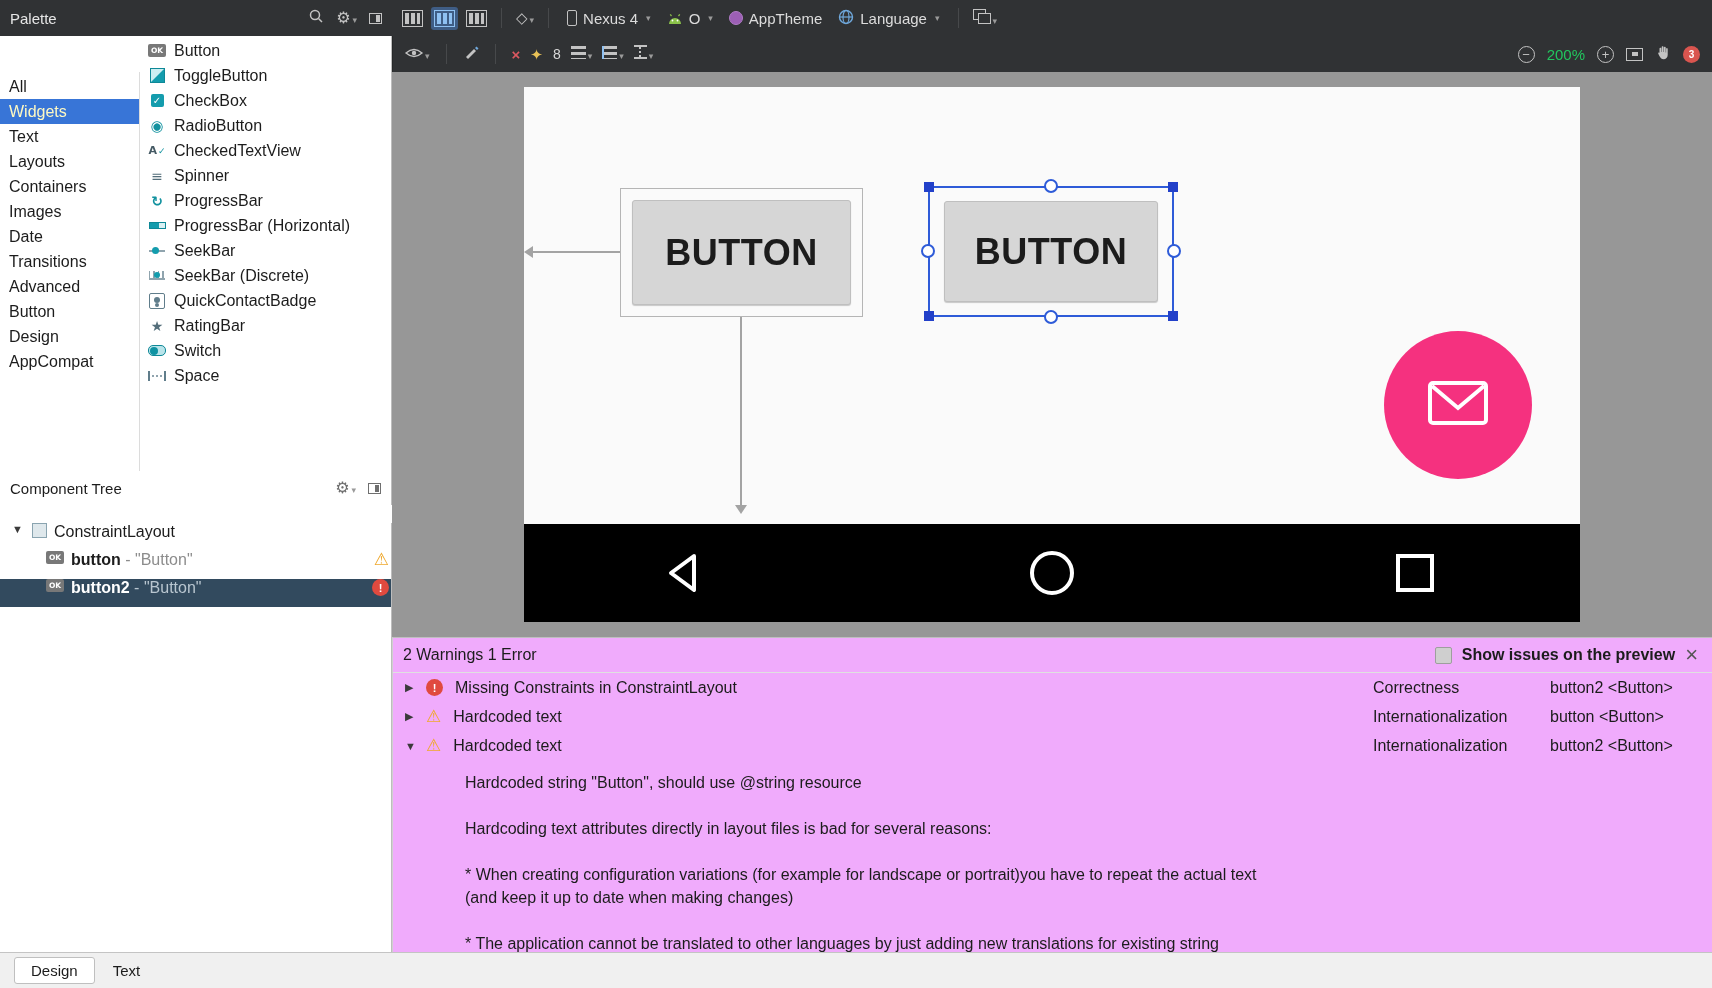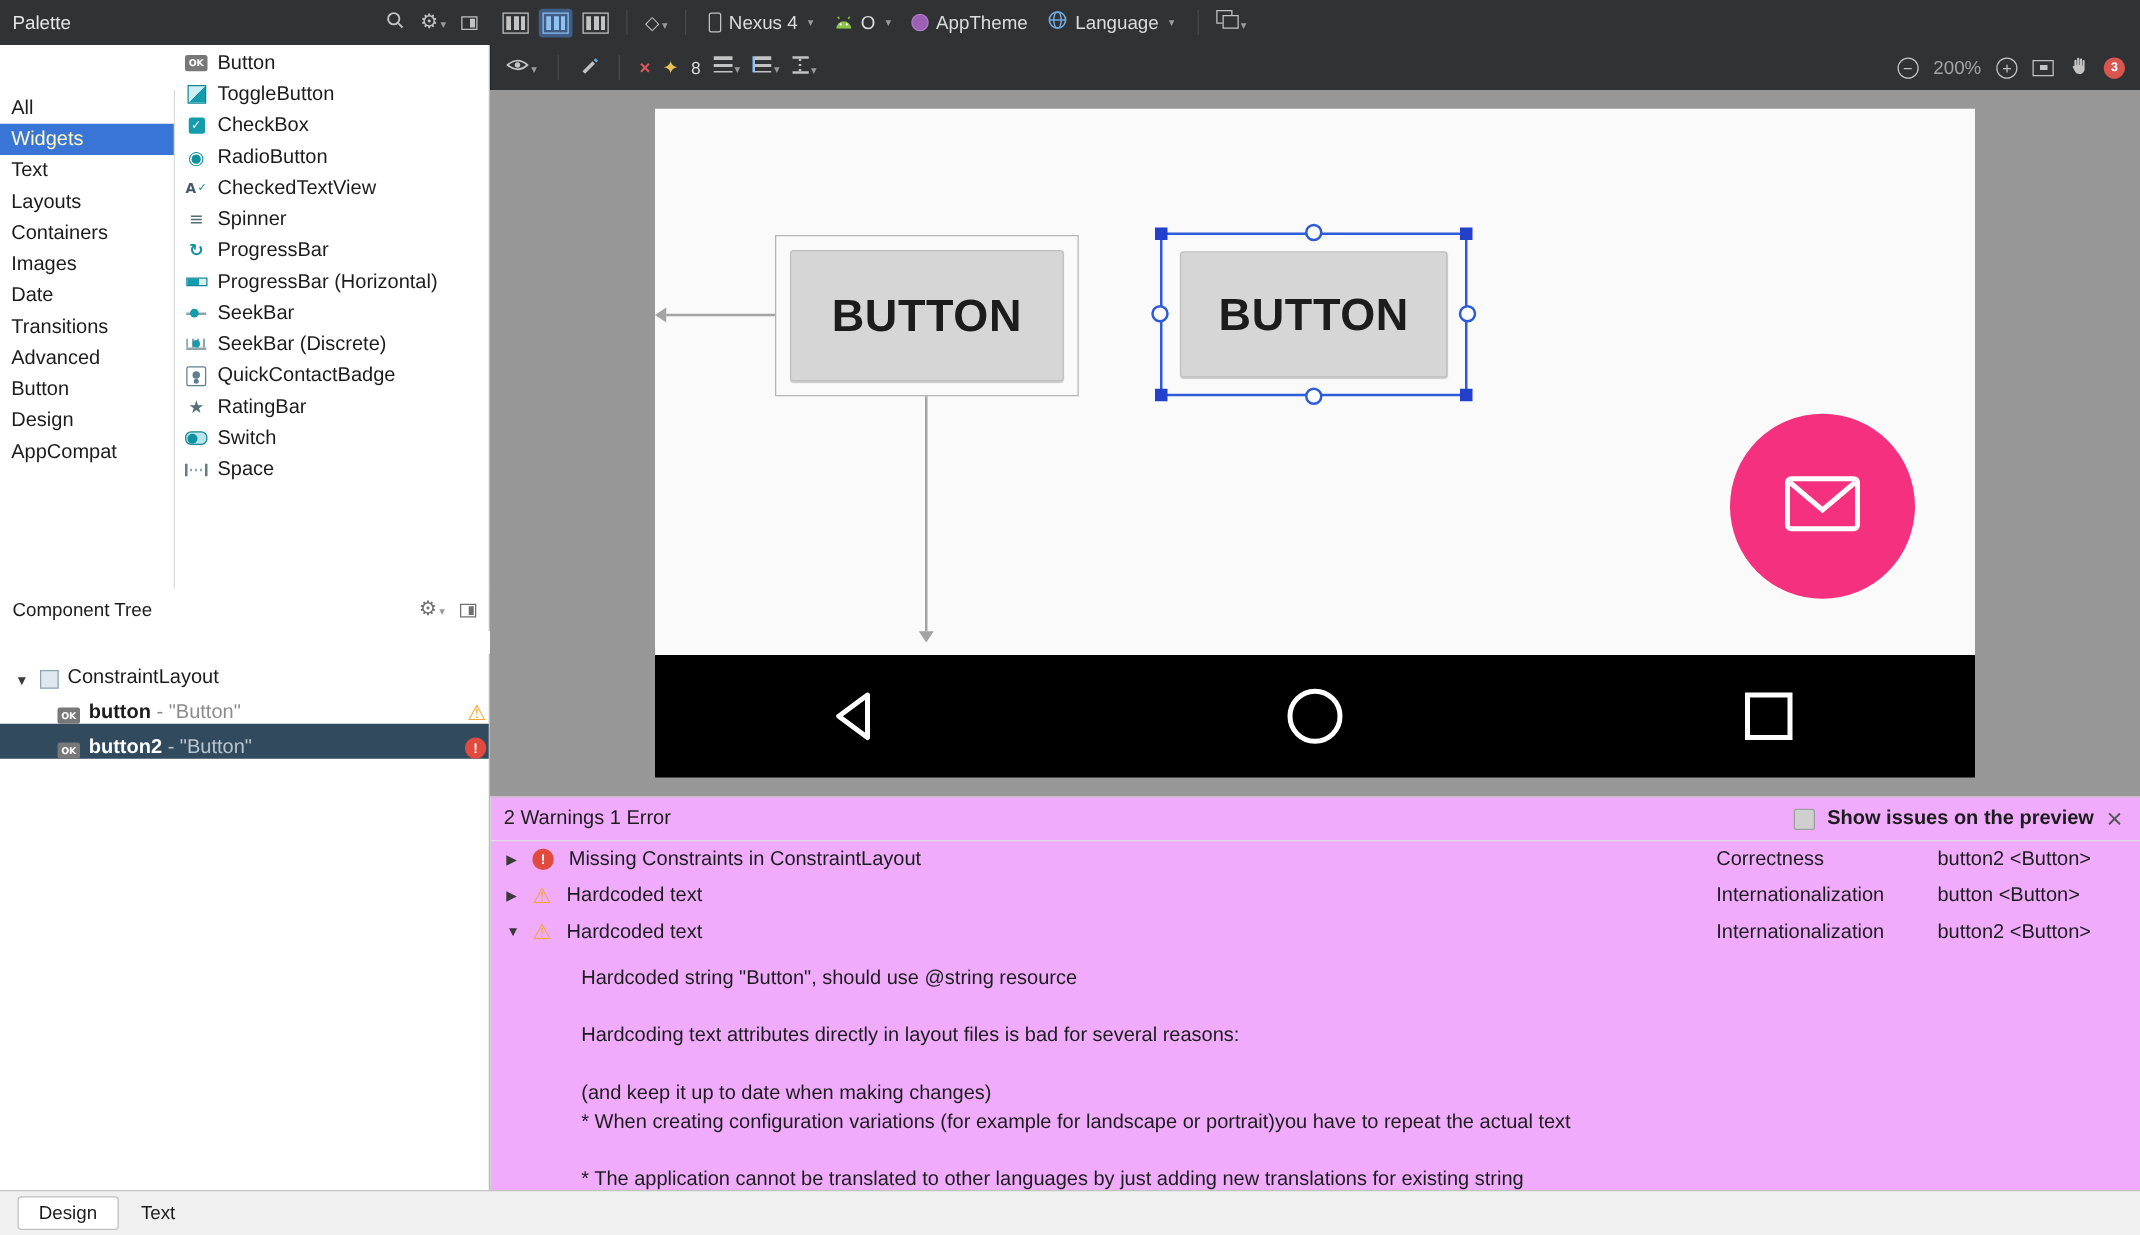--- a/index.html
+++ b/index.html
@@ -39,21 +39,21 @@
   .clearc{color:#db5860;font-weight:700;font-size:15px;line-height:1;}
   .clearc::before{content:"×";}
   .infer{color:#e9c257;font-size:15px;line-height:1;}
   .infer::before{content:"✦";}
   .margin-num{color:#d8d8d8;font-size:14px;}
   .bar-icon{width:15px;height:13px;display:inline-block;background:repeating-linear-gradient(#c3c3c3 0 3px,transparent 3px 6px);}
   .align-icon{width:15px;height:13px;display:inline-block;border-left:2px solid #8fc1f2;background:repeating-linear-gradient(#c3c3c3 0 3px,transparent 3px 6px);}
   .guide-icon{width:13px;height:14px;display:inline-block;border-top:2px solid #c3c3c3;border-bottom:2px solid #c3c3c3;background:repeating-linear-gradient(0deg,#c3c3c3 0 2px,transparent 2px 4px) center/2px 100% no-repeat;}
   .dt-right{margin-left:auto;display:flex;align-items:center;gap:12px;}
   .zoom-circle{width:17px;height:17px;border:1.5px solid #c3c3c3;border-radius:50%;display:inline-flex;align-items:center;justify-content:center;color:#c3c3c3;font-size:13px;line-height:1;}
-  .zoom-label{color:#a3a3a3;font-size:15px;}
+  .zoom-label{color:#22c55e;font-size:15px;}
   .fit-icon{width:17px;height:13px;border:1.5px solid #c3c3c3;display:inline-flex;align-items:center;justify-content:center;}
   .fit-icon::after{content:"";width:6px;height:4px;background:#c3c3c3;}
   .err-badge{width:17px;height:17px;border-radius:50%;background:#d9554f;color:#fff;font-size:10px;font-weight:700;display:inline-flex;align-items:center;justify-content:center;}
 
   
   .palette-panel{position:absolute;left:0;top:36px;width:392px;height:439px;background:#fff;display:flex;border-right:1px solid #bdbdbd;}
   .pal-cats{width:140px;border-right:1px solid #dcdcdc;padding-top:2px;margin-top:36px;}
   .cat{height:25px;display:flex;align-items:center;padding:0 9px;cursor:default;}
   .cat.selected{background:#3875d7;color:#fef9c3;}
   .pal-widgets{flex:1;padding-top:2px;}
@@ -90,21 +90,21 @@
   
   .splitter{position:absolute;left:0;top:475px;width:392px;height:14px;background:#fff;display:flex;align-items:center;justify-content:center;border-right:1px solid #bdbdbd;}
   .splitter::before{content:"";width:34px;height:5px;background:repeating-linear-gradient(90deg,#b5b5b5 0 2px,transparent 2px 5px);}
   .ct-header{position:absolute;left:0;top:471px;width:392px;height:34px;background:#fff;display:flex;align-items:center;padding:0 10px;border-right:1px solid #bdbdbd;}
   .ct-header .gear{color:#6f6f6f;}
   .ct-header .dockicon{border-color:#6f6f6f;}
   .ct-header .dockicon::after{background:#6f6f6f;}
   .ct-title{font-size:15px;}
   .ct-hicons{margin-left:auto;display:flex;align-items:center;gap:12px;}
   .ct-body{position:absolute;left:0;top:523px;width:392px;height:429px;background:#fff;border-right:1px solid #bdbdbd;}
-  .ct-row{height:28px;display:flex;align-items:flex-end;gap:7px;padding:0 2px 0 12px;cursor:default;}
+  .ct-row{height:28px;display:flex;align-items:flex-start;gap:7px;padding:0 2px 0 12px;cursor:default;}
   .ct-row.child{padding-left:46px;}
   .ct-row.selected{background:#324a5e;color:#fff;}
   .ct-row.selected .ct-suffix{color:#b9c6d0;}
   .ct-name{font-weight:700;}
   .ct-suffix{color:#8c8c8c;}
   .ct-right{margin-left:auto;}
   .exp{width:13px;color:#3a3a3a;font-size:11px;flex:none;}
   .exp.open::before{content:"▼";}
   .exp.closed::before{content:"▶";}
   .ti-cl{width:15px;height:15px;border:1px solid #8aa4b0;background:#dfe8ec;flex:none;display:inline-block;}
@@ -425,22 +425,22 @@
       <span class="iss-right">
         <span class="iss-cat">Internationalization</span>
         <span class="iss-comp">button2 &lt;Button&gt;</span>
       </span>
     </div>
     <div class="iss-detail">
       <div>Hardcoded string "Button", should use @string resource</div>
       <div></div>
       <div>Hardcoding text attributes directly in layout files is bad for several reasons:</div>
       <div></div>
+      <div>* When creating configuration variations (for example for landscape or portrait)you have to repeat the actual text</div>
       <div>(and keep it up to date when making changes)</div>
-      <div>* When creating configuration variations (for example for landscape or portrait)you have to repeat the actual text</div>
       <div></div>
       <div>* The application cannot be translated to other languages by just adding new translations for existing string</div>
     </div>
   </div>
 
   <div class="bottom-bar">
     <div class="tab active">Design</div>
     <div class="tab">Text</div>
   </div>
 

